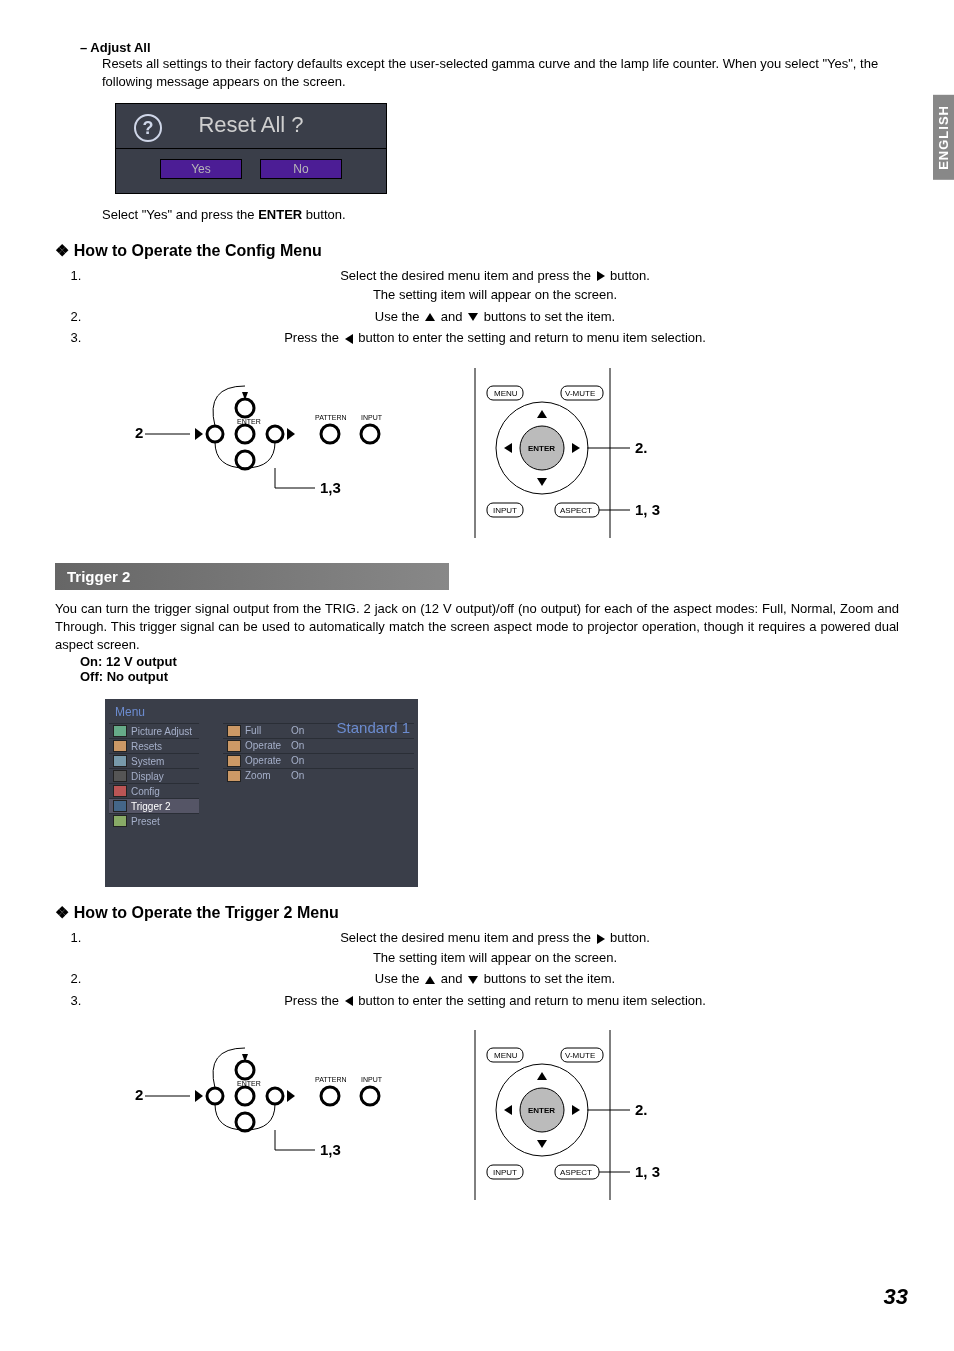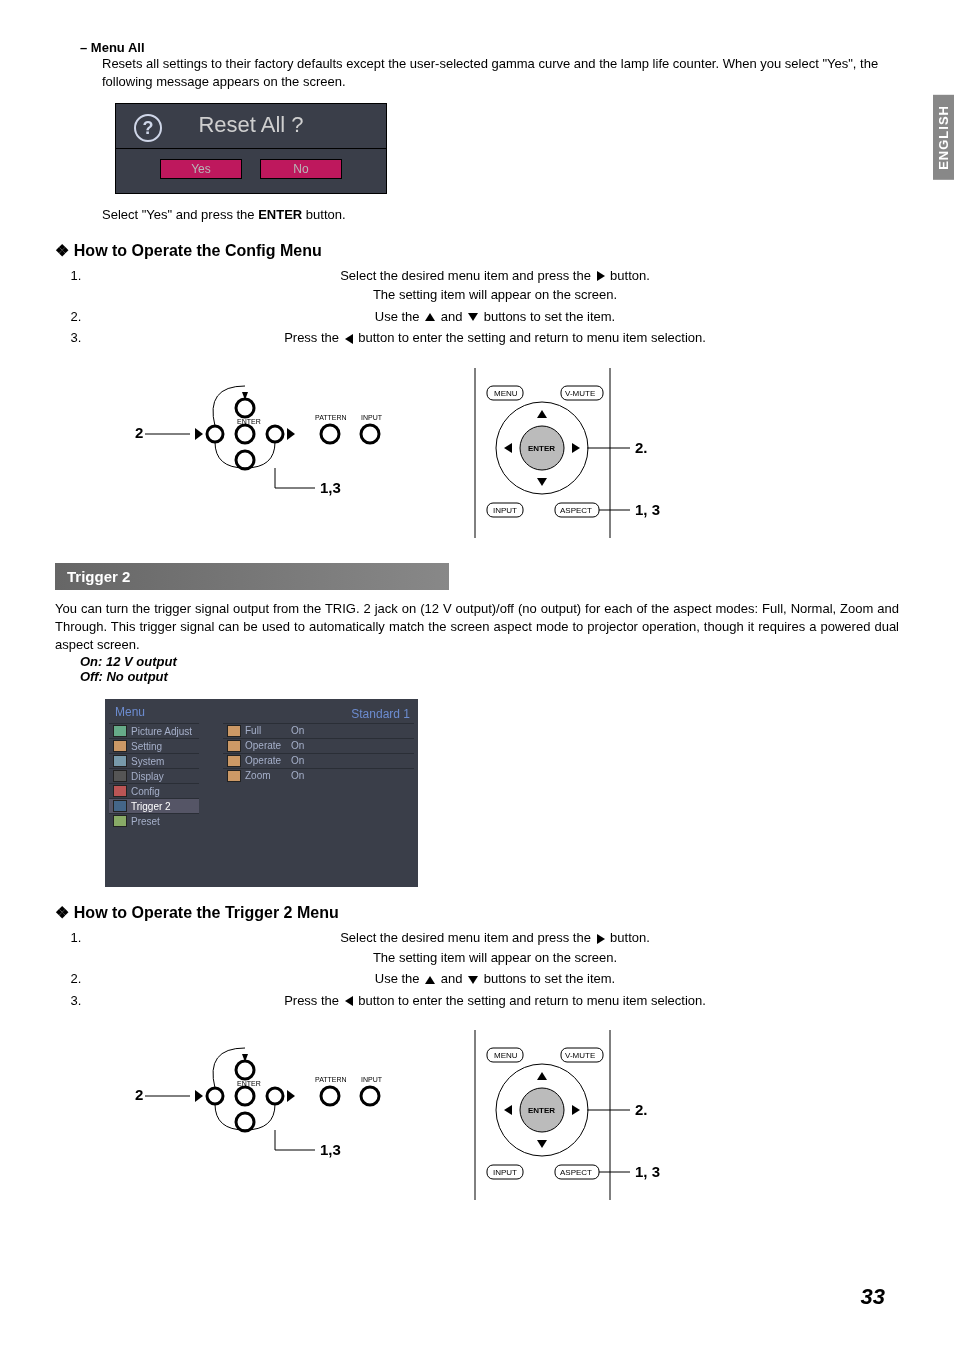--- a/index.html
+++ b/index.html
@@ -19,21 +19,21 @@
     top: 95px;
     background: #888;
     color: #fff;
     font-weight: bold;
     font-size: 13px;
     writing-mode: vertical-rl;
     transform: rotate(180deg);
     padding: 10px 3px;
     letter-spacing: 1px;
   }
-  .indent1 { margin-left: 25px; font-style: italic; }
+  .indent1 { margin-left: 25px; }
   .indent2 { margin-left: 47px; }
   .bold { font-weight: bold; }
   .reset-heading { font-weight: bold; font-size: 13px; margin-left: 25px; }
   .body-text { line-height: 1.4; }
   .dialog {
     width: 270px;
     margin: 12px 0 12px 60px;
     background: #3a3e49;
     border: 1px solid #000;
   }
@@ -61,21 +61,21 @@
   .dialog-buttons {
     display: flex;
     justify-content: center;
     gap: 18px;
     padding: 10px 0 14px 0;
   }
   .dbtn {
     width: 80px;
     padding: 2px 0;
     text-align: center;
-    background: #be185d;
+    background: #4c1d95;
     color: #b8b8b8;
     font-size: 12px;
     border: 1px solid #000;
   }
   .section-h {
     font-weight: bold;
     font-size: 16px;
     margin: 16px 0 6px 0;
   }
   .section-h::before { content: "❖ "; }
@@ -123,21 +123,21 @@
   .menu-box {
     width: 305px;
     background: #3a3e49;
     margin: 15px 0 15px 50px;
     position: relative;
     padding: 4px;
     font-size: 10px;
     color: #a5afc9;
   }
   .menu-title { color: #6c8cd0; font-size: 12px; margin: 2px 6px 4px 6px; }
-  .menu-mode { position: absolute; right: 8px; top: 8px; color: #6c8cd0; font-size: 12px; }
+  .menu-mode { position: absolute; right: 8px; top: 20px; color: #6c8cd0; font-size: 15px; }
   .menu-cols { display: flex; gap: 24px; }
   .menu-left { width: 90px; }
   .menu-right { flex: 1; }
   .mrow {
     display: flex; align-items: center;
     padding: 1px 4px;
     border-top: 1px solid #2a2e36;
   }
   .mrow.sel { background: #556; color: #fff; }
   .micon {
@@ -148,32 +148,32 @@
   }
   .micon.b1{background:#6a8;} .micon.b2{background:#c96;} .micon.b3{background:#79a;}
   .micon.b4{background:#555;} .micon.b5{background:#b55;} .micon.b6{background:#468;} .micon.b7{background:#8a6;}
   .mrrow { display: flex; padding: 1px 4px; border-top: 1px solid #2a2e36; }
   .mrlabel { width: 46px; }
   .mrval { color: #a5afc9; }
 
   .page-num {
     position: absolute;
     bottom: 20px;
-    right: 69px;
+    right: 46px;
     font-style: italic;
     font-weight: bold;
     font-size: 22px;
   }
 </style>
 </head>
 <body>
 
 <div class="side-tab">ENGLISH</div>
 
-<div class="reset-heading">– Menu All</div>
+<div class="reset-heading">– Adjust All</div>
 <div class="indent2 body-text">Resets all settings to their factory defaults except the user-selected gamma curve and the lamp life counter. When you select "Yes", the following message appears on the screen.</div>
 
 <div class="dialog">
   <div class="dialog-title">
     <span class="qmark">?</span>
     <span>Reset All ?</span>
   </div>
   <div class="dialog-buttons">
     <div class="dbtn">Yes</div>
     <div class="dbtn">No</div>
@@ -260,21 +260,21 @@
   <div class="menu-title">Menu</div>
   <div class="menu-mode">Standard 1</div>
   <div class="menu-cols">
     <div class="menu-left">
       <div class="mrow">
           <span class="micon b1"></span>
           <span>Picture Adjust</span>
         </div>
       <div class="mrow">
           <span class="micon b2"></span>
-          <span>Setting</span>
+          <span>Resets</span>
         </div>
       <div class="mrow">
           <span class="micon b3"></span>
           <span>System</span>
         </div>
       <div class="mrow">
           <span class="micon b4"></span>
           <span>Display</span>
         </div>
       <div class="mrow">

